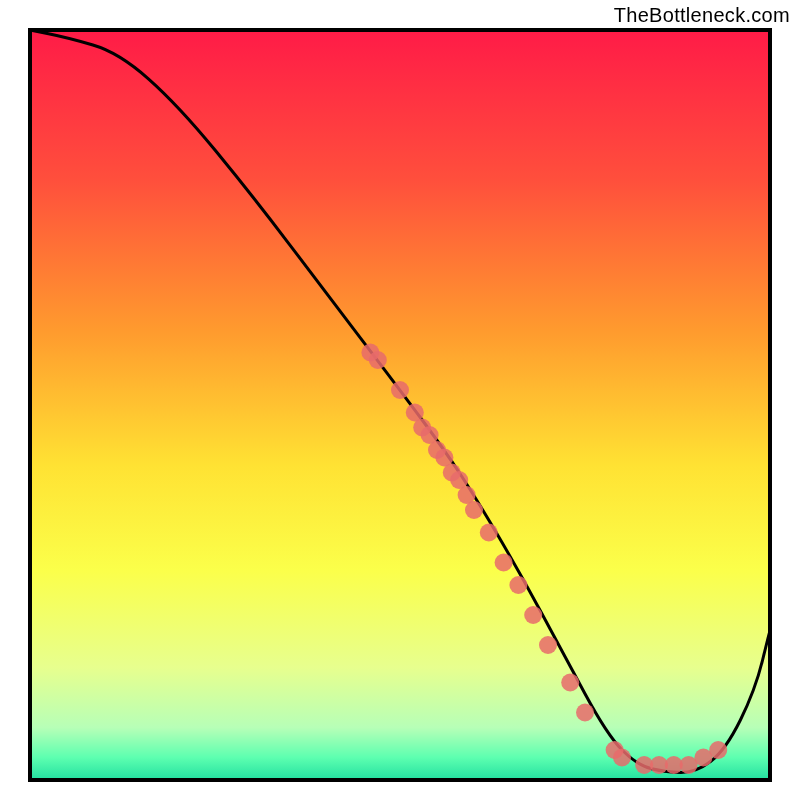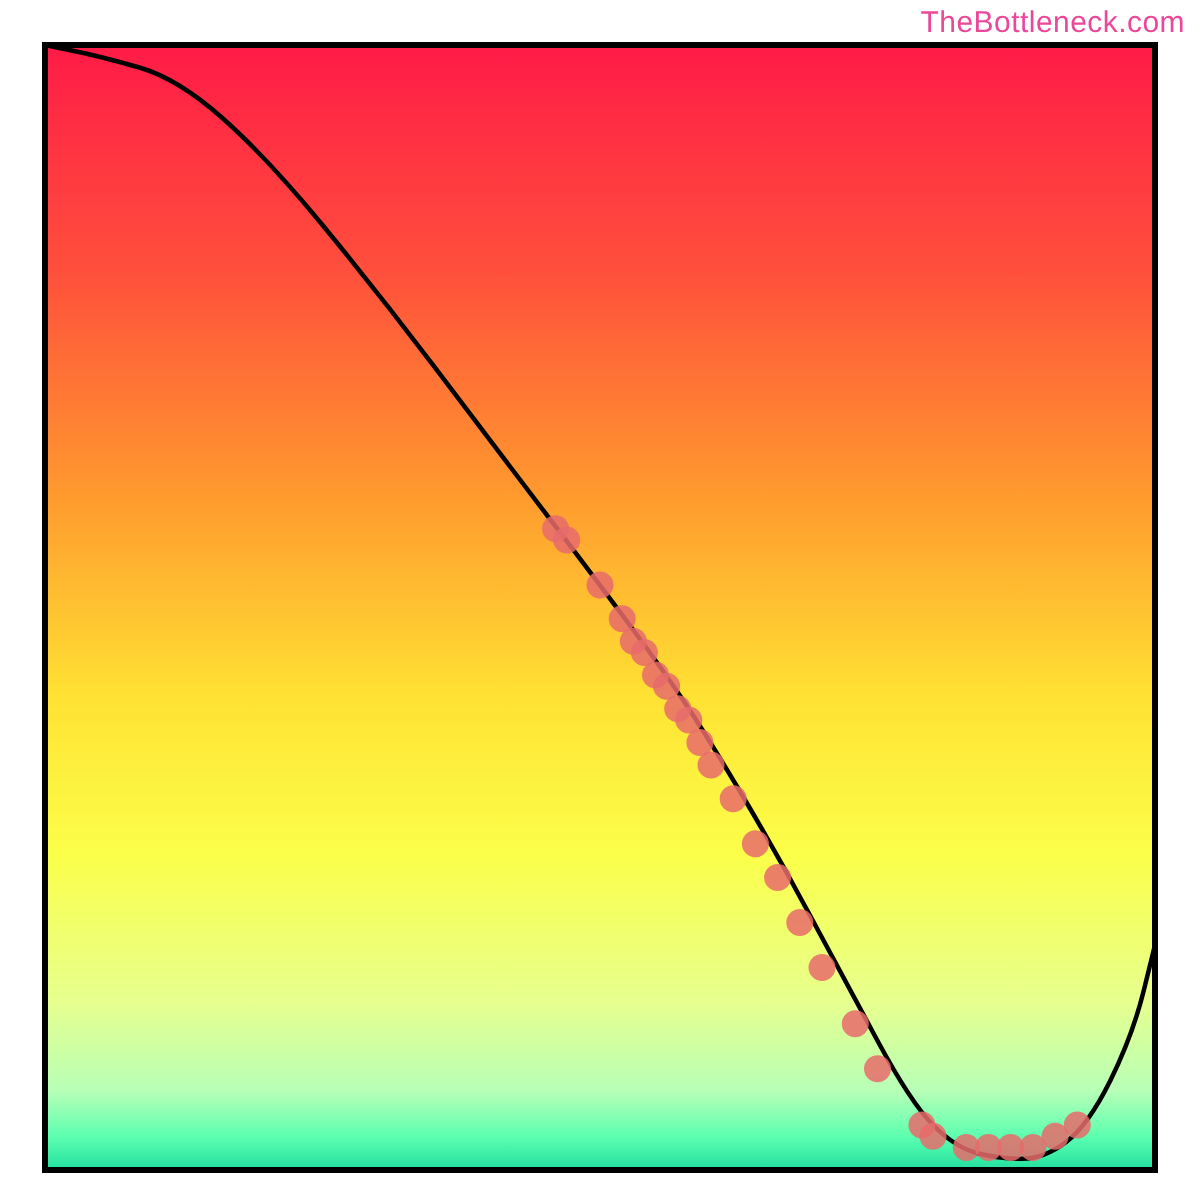--- a/index.html
+++ b/index.html
@@ -13,21 +13,21 @@
   }
   .frame {
     position: relative;
     width: 800px;
     height: 800px;
   }
   .watermark {
     position: absolute;
     top: 4px;
     right: 10px;
-    color: #ec4899;
+    color: #000000;
     font-size: 20px;
     font-weight: 400;
     letter-spacing: 0.3px;
     z-index: 10;
   }
   svg.chart {
     position: absolute;
     top: 0;
     left: 0;
   }

